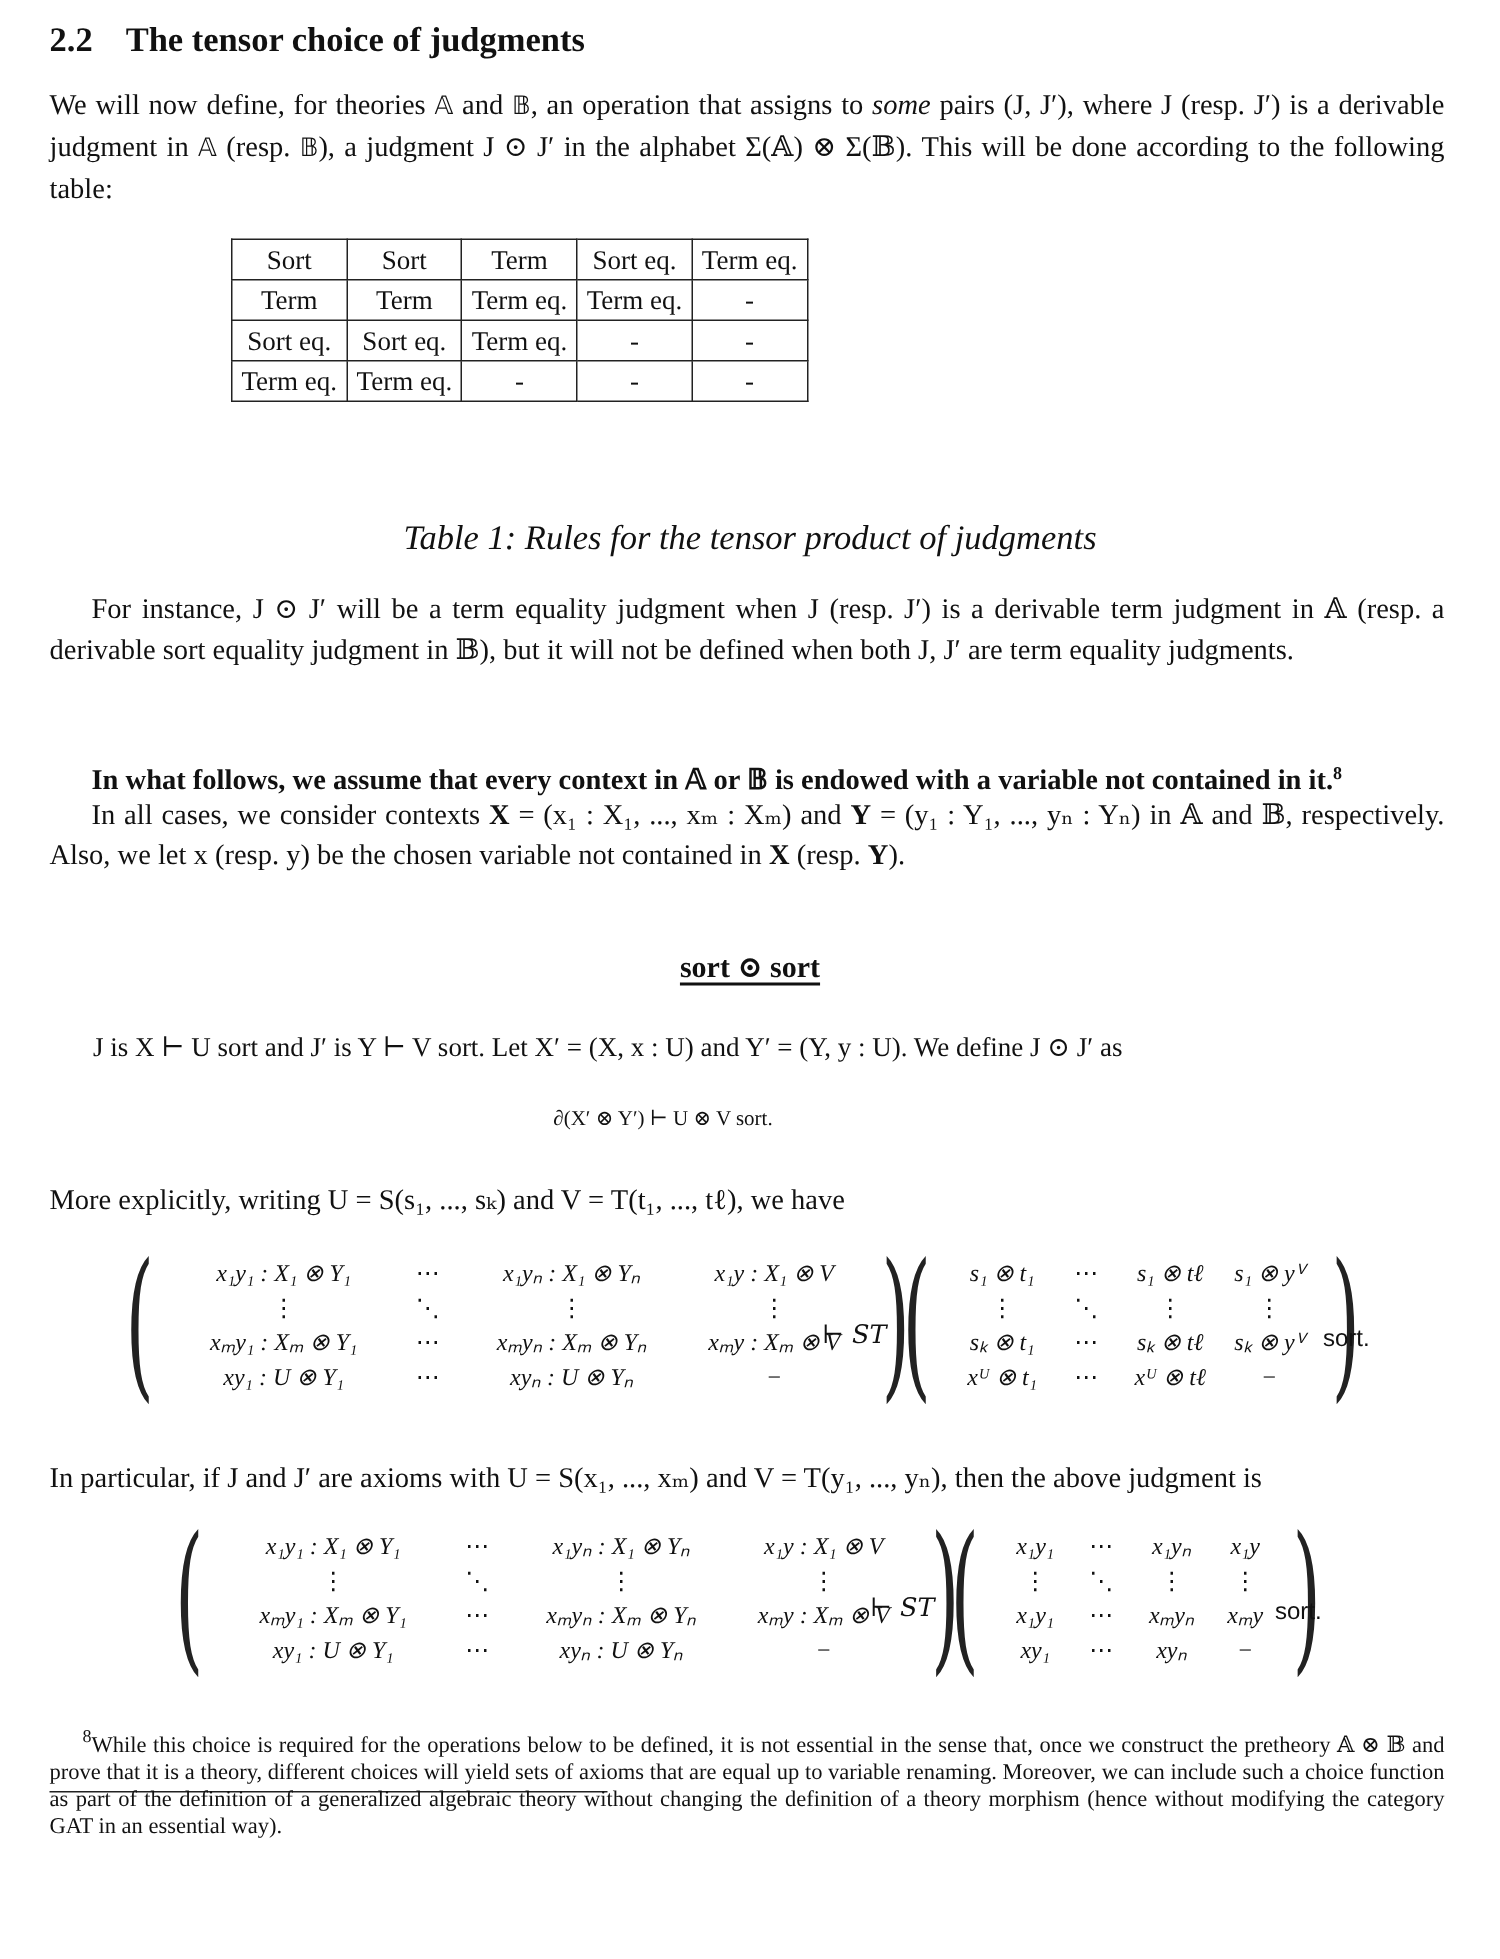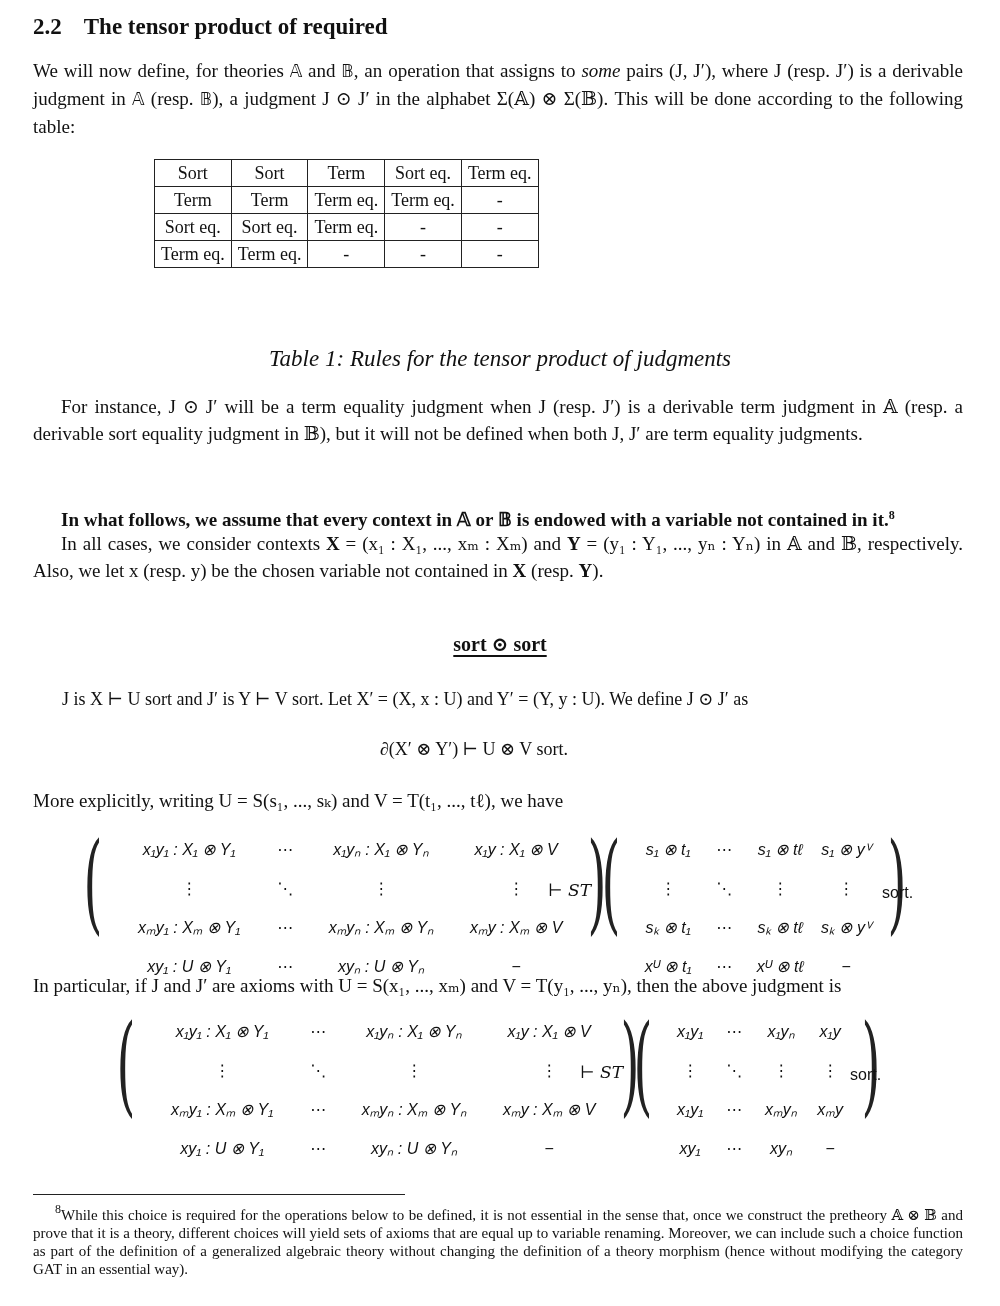--- a/index.html
+++ b/index.html
@@ -27,34 +27,34 @@
   .diag { position: relative; width: 290px; height: 55px; padding: 0 !important; }
   .diag svg { position: absolute; left: 0; top: 0; }
   .diag .lb { position: absolute; right: 12px; top: 2px; }
   .diag .la { position: absolute; left: 10px; top: 29px; }
   .caption { left: 0; width: 1000px; text-align: center; top: 346px; font-size: 23px; font-style: italic; }
 
   .subsec { left: 0; width: 1000px; text-align: center; top: 632px; font-size: 20px; font-weight: bold; }
   .subsec span { text-decoration: underline; text-underline-offset: 4px; text-decoration-thickness: 2px; }
   .matrix { position: absolute; display: flex; align-items: stretch; }
   .paren { font-size: 108px; line-height: 90px; font-weight: 100; transform: scaleX(0.45); color: #222; font-family: "DejaVu Serif", serif; }
-  .mgrid { display: grid; row-gap: 16px; align-items: center; font-family: Liberation Sans, sans-serif; font-size: 16px; font-style: italic; }
+  .mgrid { display: grid; row-gap: 0; align-items: center; font-family: Liberation Serif, serif; font-size: 16px; font-style: italic; }
   .mgrid div { line-height: 23px; text-align: center; white-space: nowrap; }
   .mgrid .up { font-style: normal; }
   .turn { position: absolute; font-family: "DejaVu Serif", serif; font-size: 17px; }
   .sortlbl { position: absolute; font-family: "Liberation Sans", sans-serif; font-size: 16px; }
 
   .fnrule { left: 33px; top: 1194px; width: 372px; height: 1px; background: #222; }
-  .footnote { left: 33px; top: 1200px; width: 930px; font-size: 15px; line-height: 18px; text-align: justify; text-indent: 22px; }
+  .footnote { left: 33px; top: 1148px; width: 930px; font-size: 15px; line-height: 18px; text-align: justify; text-indent: 22px; }
 </style>
 </head>
 <body>
 
 <div class="abs section-title">
-  <span class="num">2.2</span><span>The tensor product of required</span>
+  <span class="num">2.2</span><span>The tensor choice of judgments</span>
 </div>
 
 <div class="abs para" style="top:57px;"><span>We will now define, for theories </span><span class="bb">𝔸</span><span> and </span><span class="bb">𝔹</span><span>, an operation that assigns to </span><i>some</i><span> pairs (J, J′), where J (resp. J′) is a derivable judgment in </span><span class="bb">𝔸</span><span> (resp. </span><span class="bb">𝔹</span><span>), a judgment J ⊙ J′ in the alphabet Σ(𝔸) ⊗ Σ(𝔹). This will be done according to the following table:</span></div>
 
 <table class="rules">
   <tbody>
   <tr>
     <td>Sort</td>
     <td>Sort</td>
     <td>Term</td>
@@ -88,21 +88,21 @@
 
 <div class="abs para indent" style="top:393px;">For instance, J ⊙ J′ will be a term equality judgment when J (resp. J′) is a derivable term judgment in 𝔸 (resp. a derivable sort equality judgment in 𝔹), but it will not be defined when both J, J′ are term equality judgments.</div>
 
 <div class="abs para indent" style="top:502px;font-weight:bold;"><span>In what follows, we assume that every context in 𝔸 or 𝔹 is endowed with a variable not contained in it.</span><sup>8</sup></div>
 
 <div class="abs para indent" style="top:530px;"><span>In all cases, we consider contexts </span><span class="bold">X</span><span> = (x₁ : X₁, ..., xₘ : Xₘ) and </span><span class="bold">Y</span><span> = (y₁ : Y₁, ..., yₙ : Yₙ) in 𝔸 and 𝔹, respectively. Also, we let x (resp. y) be the chosen variable not contained in </span><span class="bold">X</span><span> (resp. </span><span class="bold">Y</span><span>).</span></div>
 
 <div class="abs subsec"><span>sort ⊙ sort</span></div>
 
 <div class="abs" style="left:62px; top:688px; font-size:18px;">J is X ⊢ U sort and J′ is Y ⊢ V sort. Let X′ = (X, x : U) and Y′ = (Y, y : U). We define J ⊙ J′ as</div>
-<div class="abs" style="left:0; width:884px; text-align:center; top:738px; font-size:18px;margin-left:32px;">∂(X′ ⊗ Y′) ⊢ U ⊗ V sort.</div>
+<div class="abs" style="left:0; width:884px; text-align:center; top:738px; font-size:14px;">∂(X′ ⊗ Y′) ⊢ U ⊗ V sort.</div>
 <div class="abs" style="left:33px; top:789px;">More explicitly, writing U = S(s₁, ..., sₖ) and V = T(t₁, ..., tℓ), we have</div>
 
 <div class="matrix" style="left:72px; top:838px;">
   <span class="paren">(</span>
   <div class="mgrid" style="grid-template-columns:150px 42px 150px 120px;">
     <div>x₁y₁ : X₁ ⊗ Y₁</div>
       <div class="up">⋯</div>
       <div>x₁yₙ : X₁ ⊗ Yₙ</div>
       <div>x₁y : X₁ ⊗ V</div>
     <div class="up">⋮</div>

